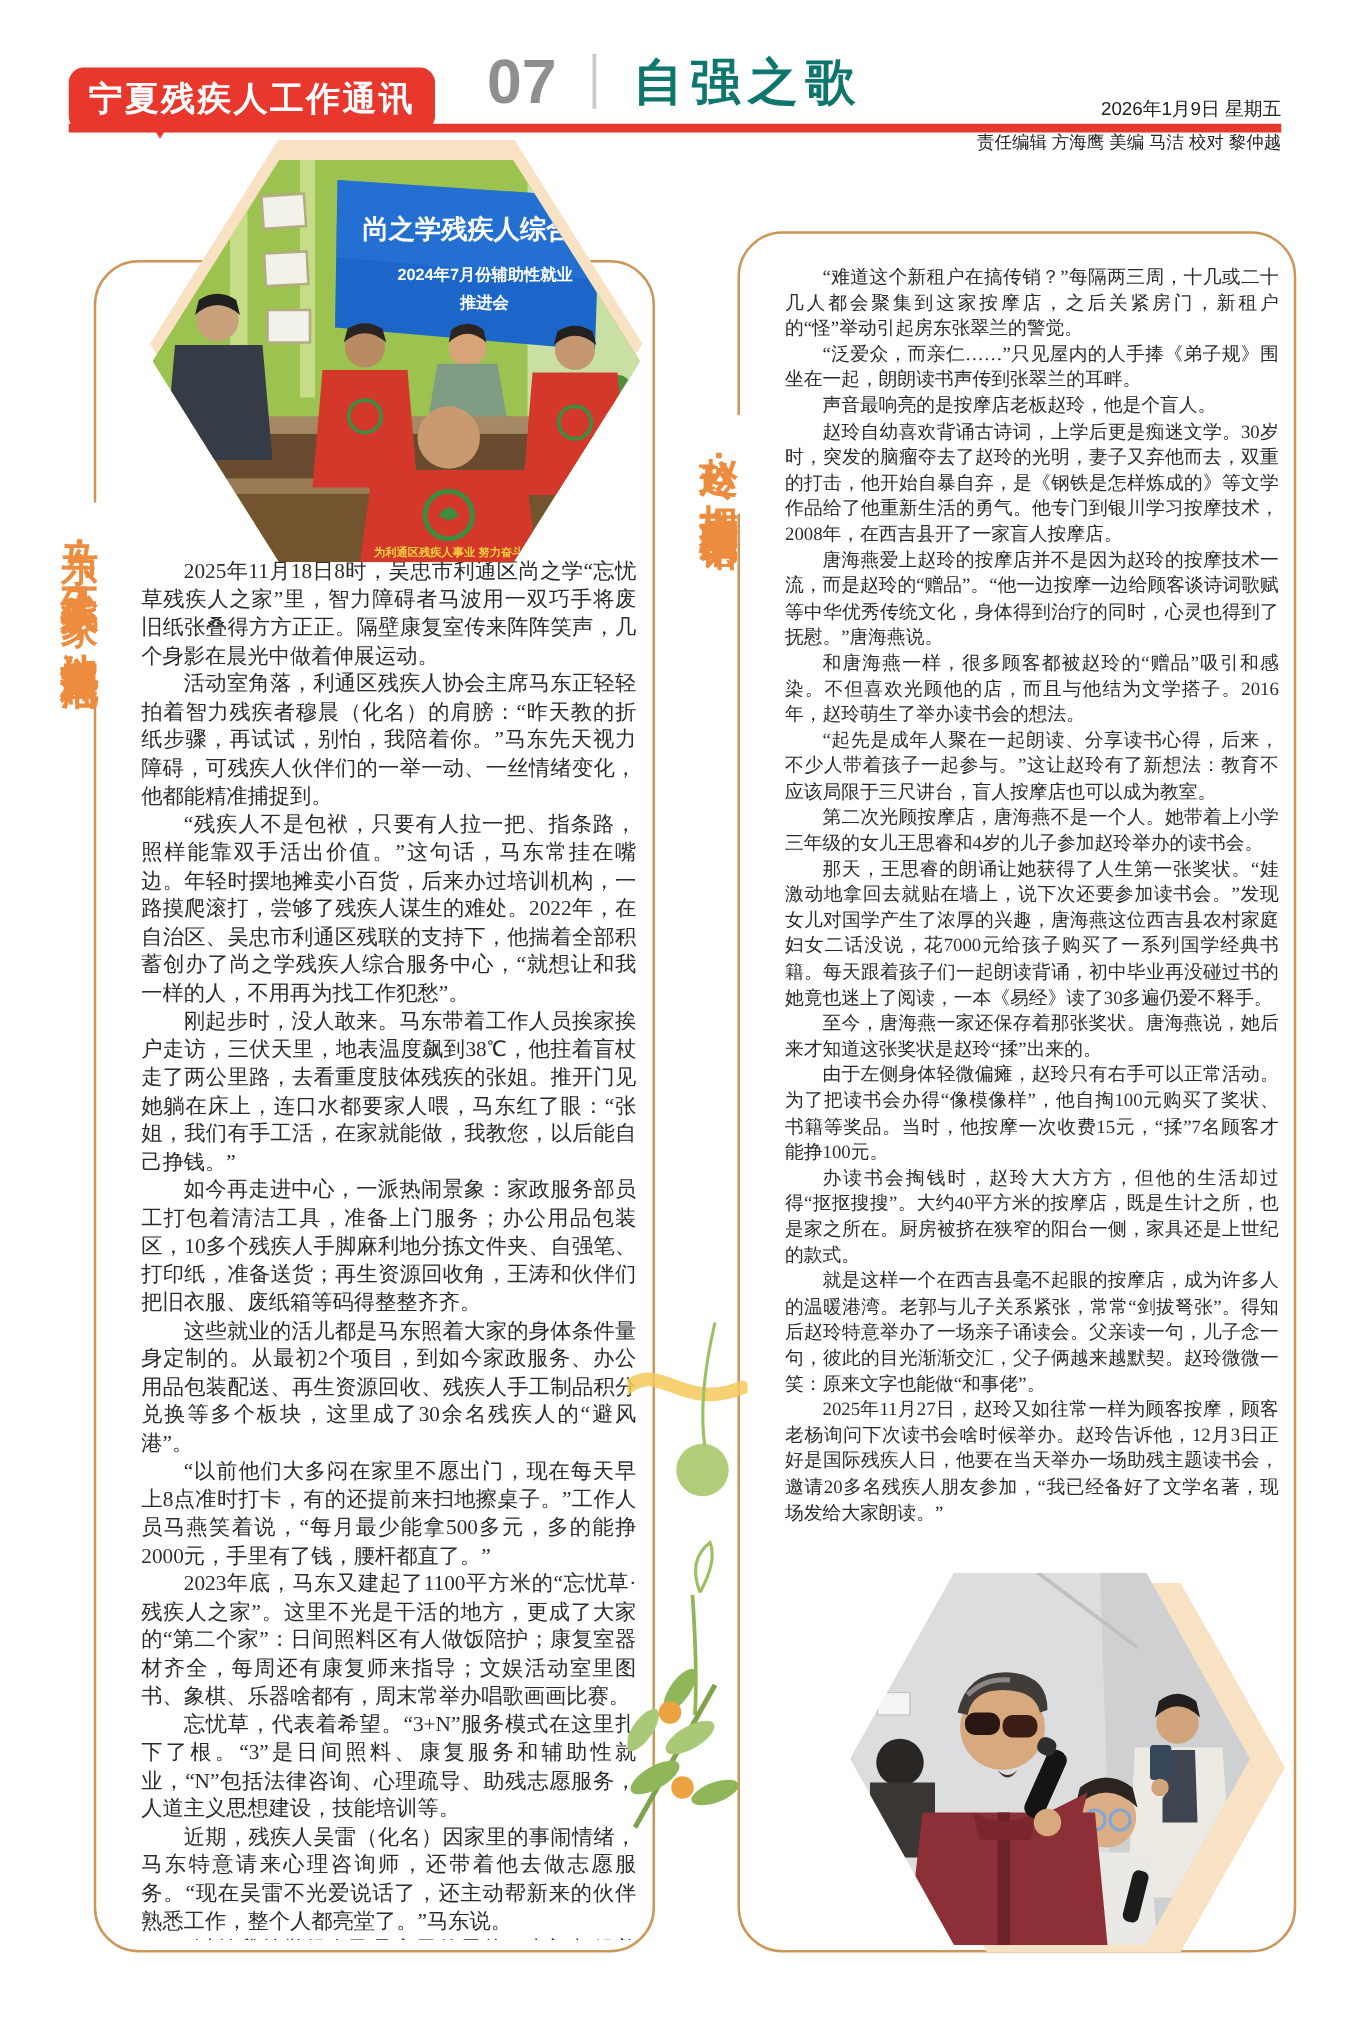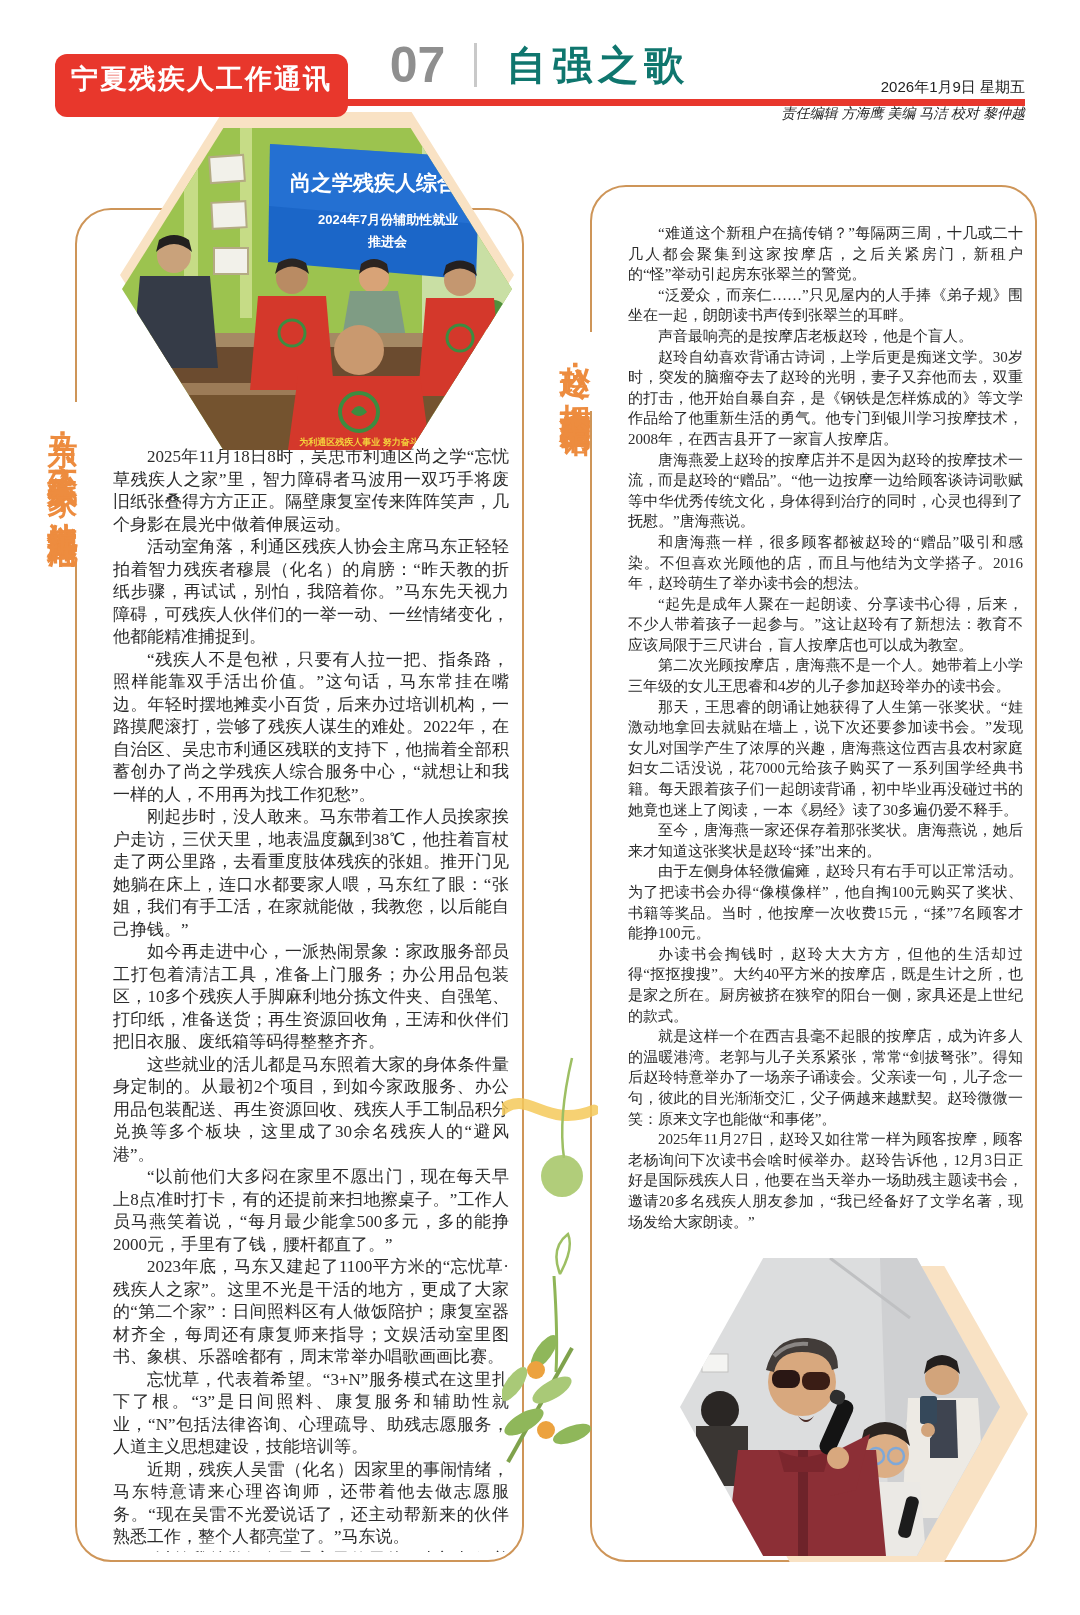--- a/index.html
+++ b/index.html
@@ -1,48 +1,48 @@
 <!DOCTYPE html>
 <html><head>
 <meta charset="utf-8">
 <style>
   html,body{margin:0;padding:0;}
   body{width:1080px;height:1615px;position:relative;background:#ffffff;
        font-family:"Liberation Serif",serif;overflow:hidden;}
   
   .masthead{position:absolute;left:55px;top:54px;background:#E8372C;color:#fff;
     font-family:"Liberation Sans",sans-serif;font-weight:bold;font-size:27px;
-    padding:7px 16px 20px;border-radius:12px;letter-spacing:2px;z-index:6;}
+    padding:7px 16px 8px;border-radius:12px;letter-spacing:2px;z-index:6;}
   .masthead-tail{position:absolute;left:118px;top:95px;width:0;height:0;z-index:5;
     border-left:10px solid transparent;border-right:10px solid transparent;border-top:16px solid #E8372C;}
   .redline{position:absolute;left:55px;top:99px;width:970px;height:7px;background:#E8372C;z-index:4;}
   .head-center{position:absolute;left:0;top:36px;width:100%;display:flex;align-items:center;
     justify-content:center;gap:29px;z-index:3;}
   .pagenum{font-family:"Liberation Sans",sans-serif;font-size:50px;font-weight:600;color:#8F8F8F;}
   .head-divider{width:3px;height:44px;background:#C9C9C9;}
   .section-title{font-family:"Liberation Sans",sans-serif;font-size:40px;font-weight:bold;
     color:#0f766e;letter-spacing:6px;}
   .head-right{position:absolute;right:55px;top:46px;text-align:right;z-index:3;
     font-family:"Liberation Sans",sans-serif;color:#222;}
   .head-date{font-size:15px;margin-top:32px;}
-  .head-staff{font-size:14px;margin-top:8px;font-style:italic;}
+  .head-staff{font-size:14px;margin-top:8px;}
   
   .card{position:absolute;border:2px solid #CE9558;border-radius:36px;background:transparent;z-index:1;}
   .card-left{left:75px;top:208px;width:445px;height:1350px;}
   .card-right{left:590px;top:185px;width:443px;height:1373px;}
   
   .vtitle{position:absolute;writing-mode:vertical-rl;font-family:"Liberation Sans",sans-serif;
     font-weight:bold;color:#ED8C3F;background:#fff;z-index:3;line-height:1.15;padding:10px 3px;}
   .vtitle-left{left:42px;top:402px;font-size:30px;letter-spacing:2px;}
   .vtitle-right{left:554px;top:332px;font-size:31px;letter-spacing:2px;}
   
   .bodytext{position:absolute;color:#2B2B2B;text-align:justify;z-index:2;}
   .bodytext p{margin:0;text-indent:2em;}
   .text-left{left:113px;top:446px;width:396px;height:1106px;font-size:17px;line-height:22.5px;overflow:hidden;}
-  .text-right{left:628px;top:223px;width:395px;height:1040px;font-size:15px;line-height:20.6px;overflow:hidden;}
+  .text-right{left:628px;top:212px;width:395px;height:1040px;font-size:15px;line-height:20.6px;overflow:hidden;}
   
   .hex{clip-path:polygon(26% 0,74% 0,100% 50%,74% 100%,26% 100%,0 50%);}
   .photo-wrap{position:absolute;z-index:4;}
   .hex-backer{position:absolute;background:#F9E2C4;}
   .hex-photo{position:absolute;overflow:hidden;}
   .hex-photo svg{display:block;}
   
   .deco{position:absolute;left:502px;top:1018px;width:96px;height:450px;z-index:5;}
 </style>
 </head>

